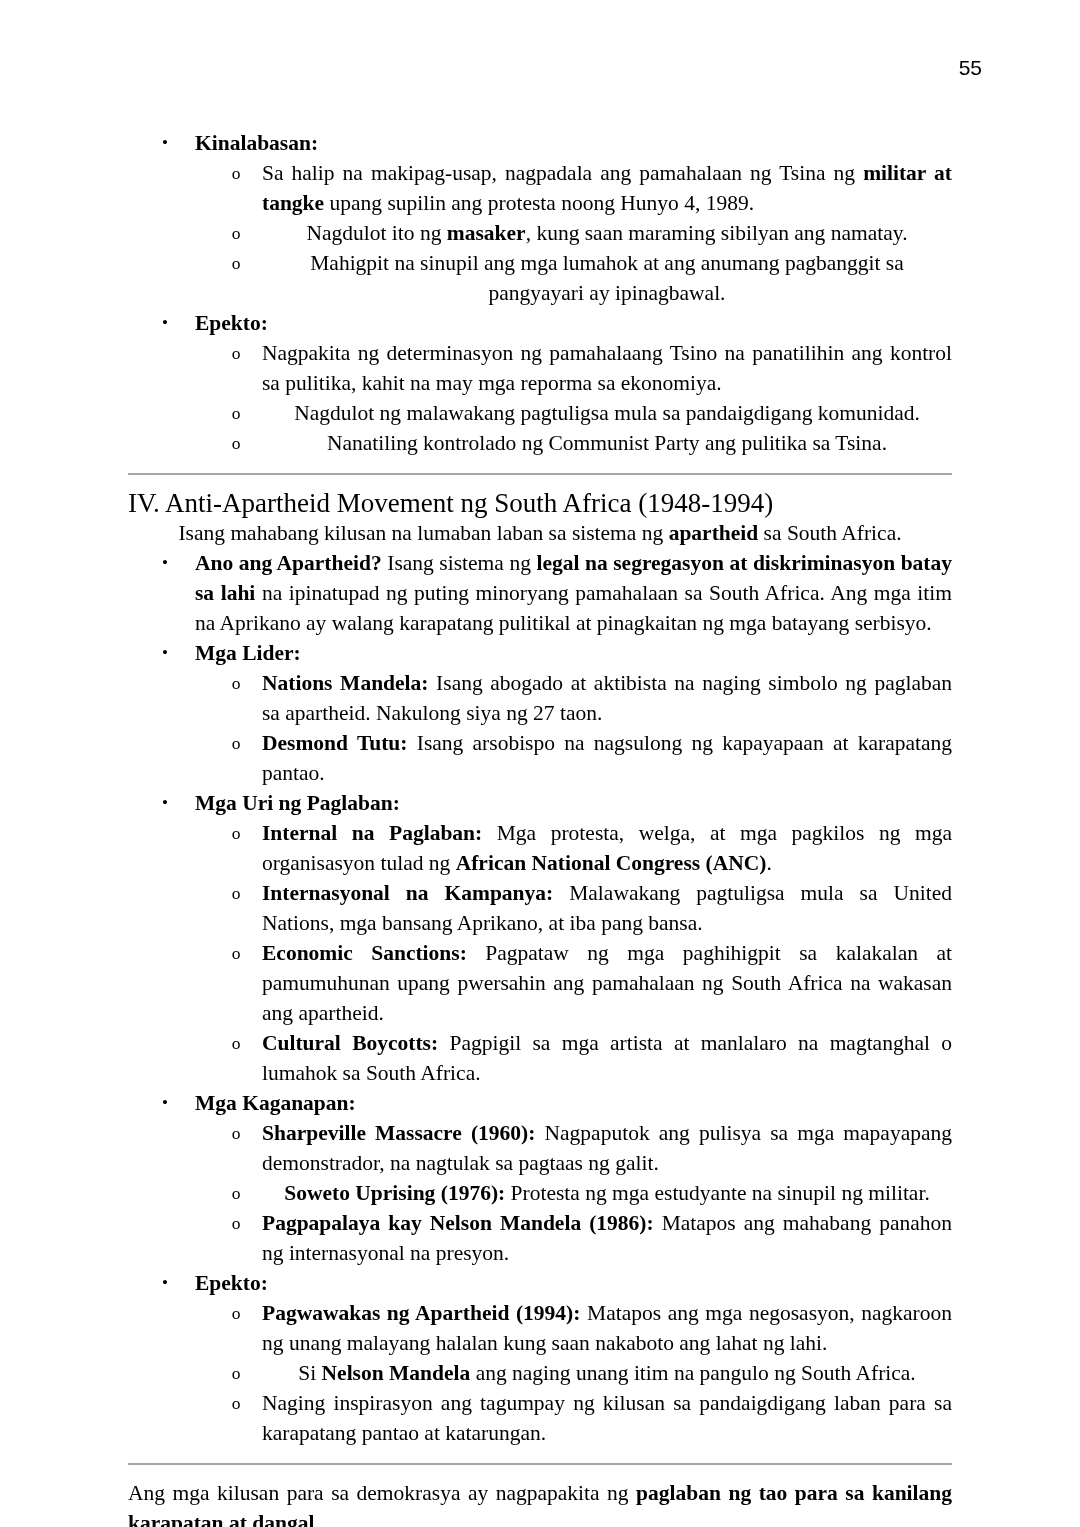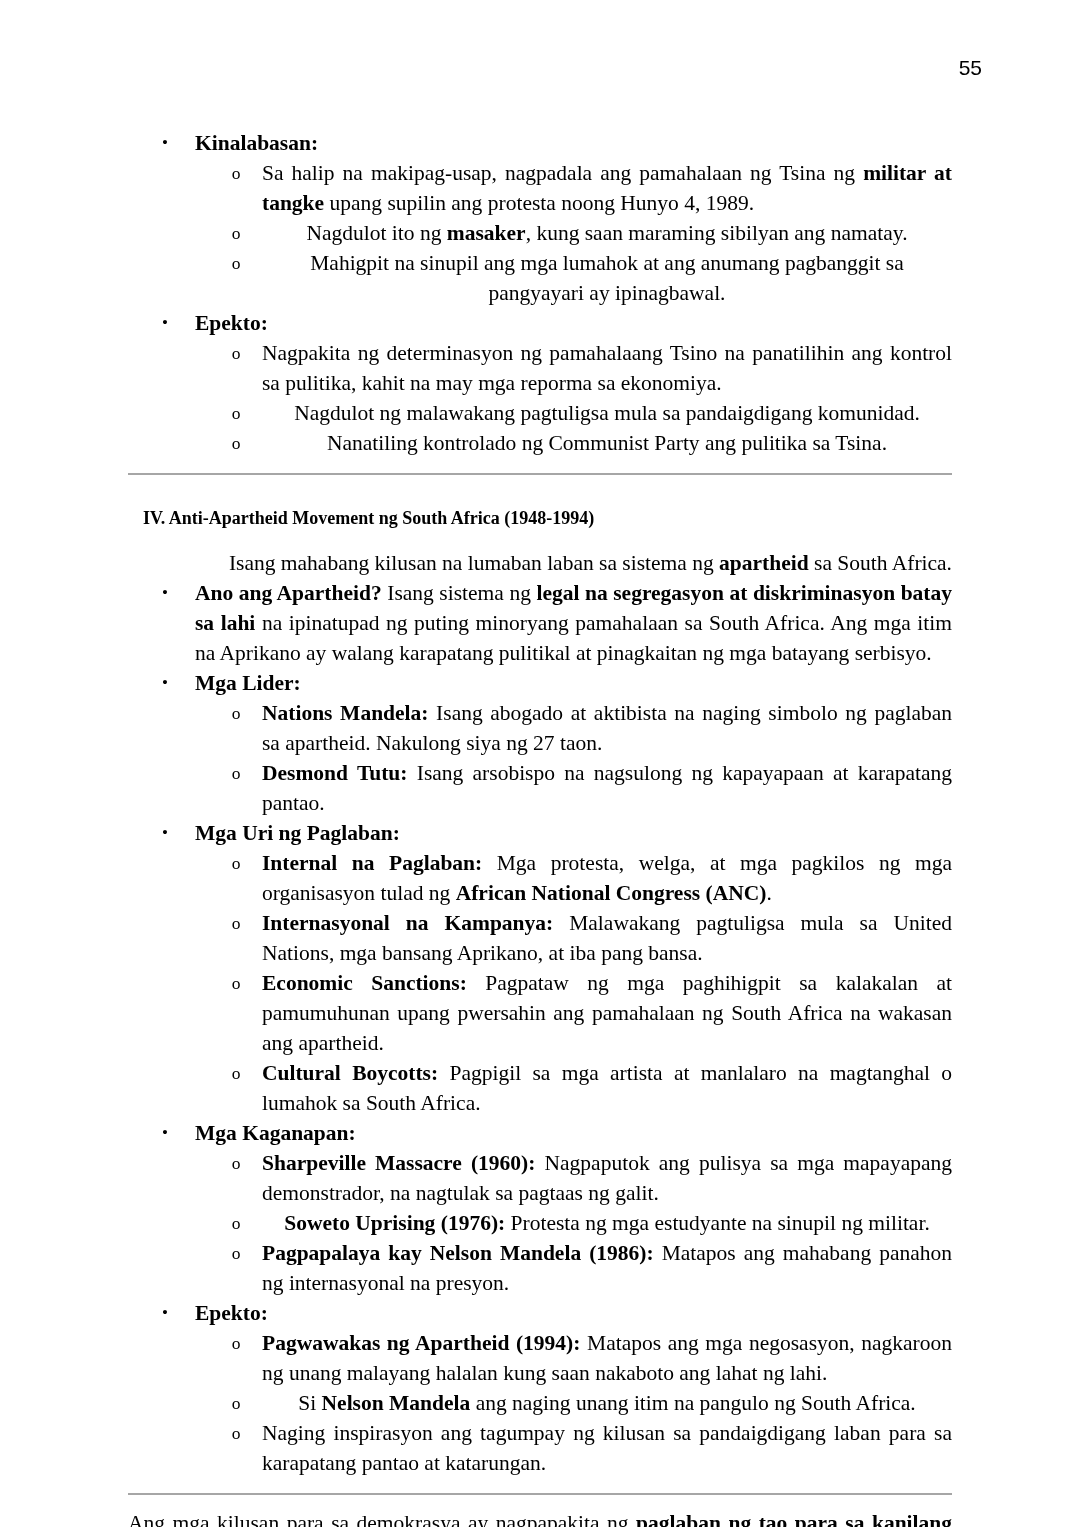--- a/index.html
+++ b/index.html
@@ -43,27 +43,27 @@
   }
 
   
   .para {
     font-size: 21.5px;
     line-height: 30px;
     text-align: justify;
     text-justify: inter-word;
     margin: 0;
   }
-  .para.lead { text-align: right; }
+  .para.lead { text-align: center; }
 
   .heading {
-    font-size: 18px;
-    line-height: 30px;
-    font-weight: bold;
-    margin: 15px;
+    font-size: 27px;
+    line-height: 30px;
+    font-weight: normal;
+    margin: 0;
   }
 
   
   ul.lvl1 {
     list-style: none;
     margin: 0;
     padding: 0;
   }
   ul.lvl1 > li.l1 {
     position: relative;

